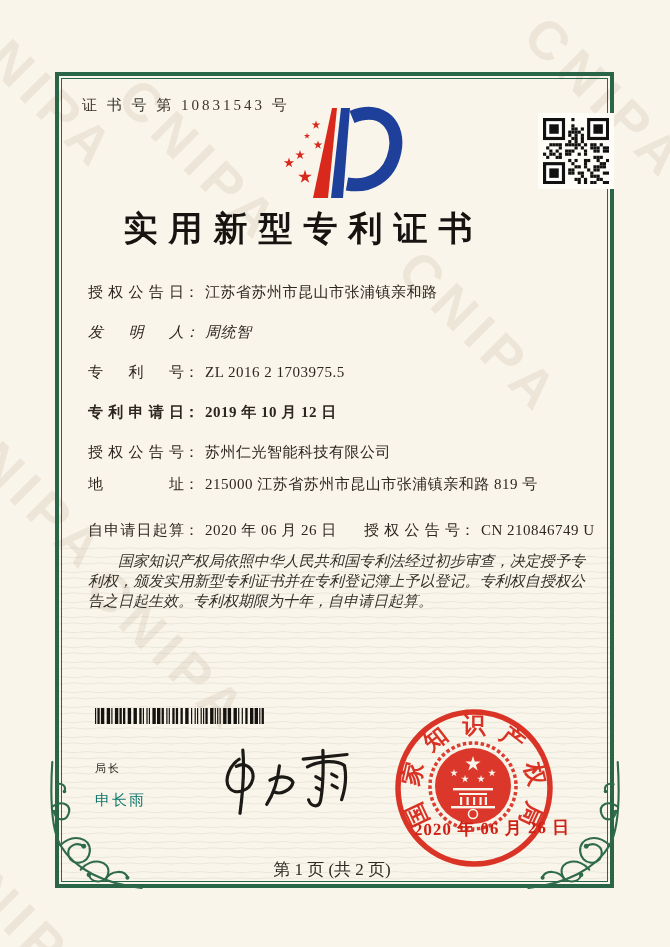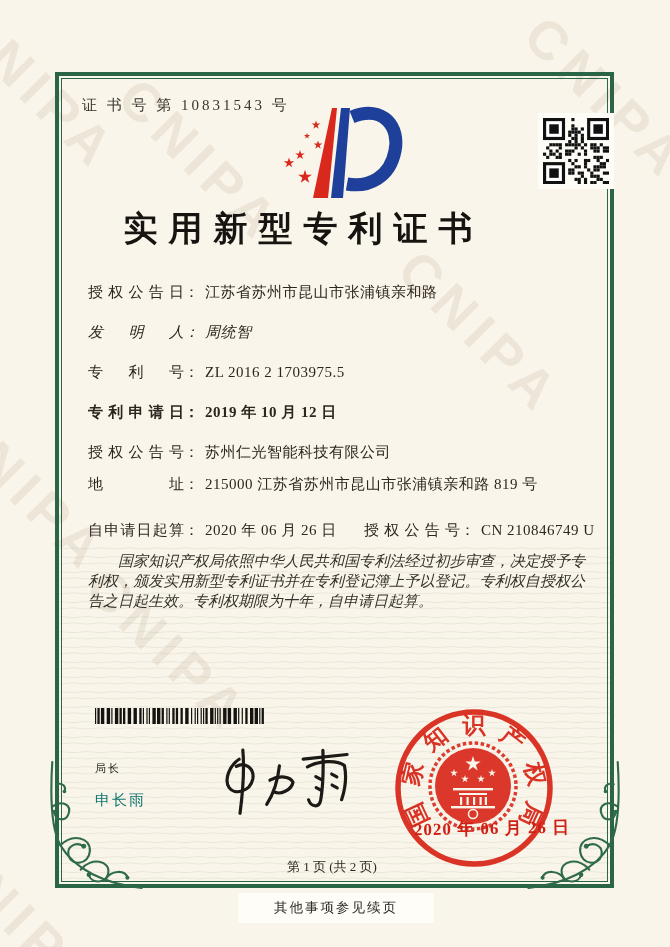--- a/index.html
+++ b/index.html
@@ -59,21 +59,21 @@
             font-family:"Liberation Sans","DejaVu Sans",sans-serif;}
   .sig-script{position:absolute;left:196px;top:744px;transform:rotate(-2deg);}
 
   
   .seal{position:absolute;left:389px;top:703px;width:170px;height:170px;}
   .seal text{font-weight:700;fill:var(--red);font-size:23px;font-family:"Liberation Serif",serif;}
   .seal-date{position:absolute;left:414px;top:817px;font-size:17px;font-weight:700;color:#cf2015;
              letter-spacing:1px;white-space:nowrap;transform:rotate(-1deg);}
 
   
-  .page-line{position:absolute;left:0;top:858px;width:664px;text-align:center;font-size:13px;color:#2e2a24;}
+  .page-line{position:absolute;left:0;top:858px;width:664px;text-align:center;font-size:17px;color:#2e2a24;}
   .note-patch{position:absolute;left:238px;top:893px;width:196px;height:30px;background:#fffdf7;
               border-radius:3px;display:flex;align-items:center;justify-content:center;}
   .note-text{font-size:13.5px;color:#2e2a24;letter-spacing:2px;}
 </style>
 </head>
 <body>
 
 <div class="page">
 
   <div class="wm" style="left:-14px;top:-6px">CNIPA</div>
@@ -439,17 +439,14 @@
         <rect x="6.5" y="11" width="2.2" height="8"></rect>
         <rect x="11.8" y="11" width="2.2" height="8"></rect>
         <rect x="-22" y="20" width="44" height="2.4"></rect>
         <circle cx="0" cy="28" r="4.5" fill="none" stroke="#faf5ea" stroke-width="1.6"></circle>
       </g>
     </g>
   </svg>
   <div class="seal-date">2020 年 06 月 26 日</div>
 
   <div class="page-line">第 1 页 (共 2 页)</div>
-  <div class="note-patch">
-    <span class="note-text">其他事项参见续页</span>
-  </div>
 
 </div>
 
 </body></html>

